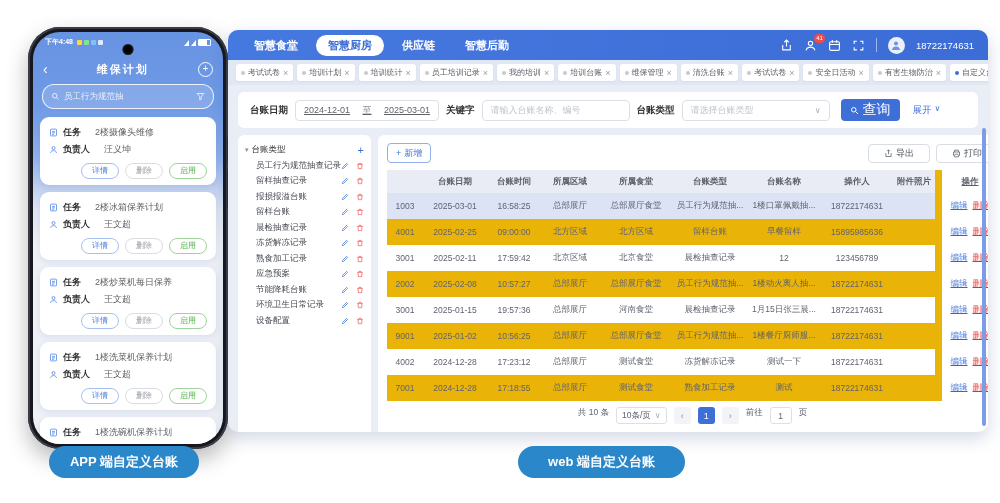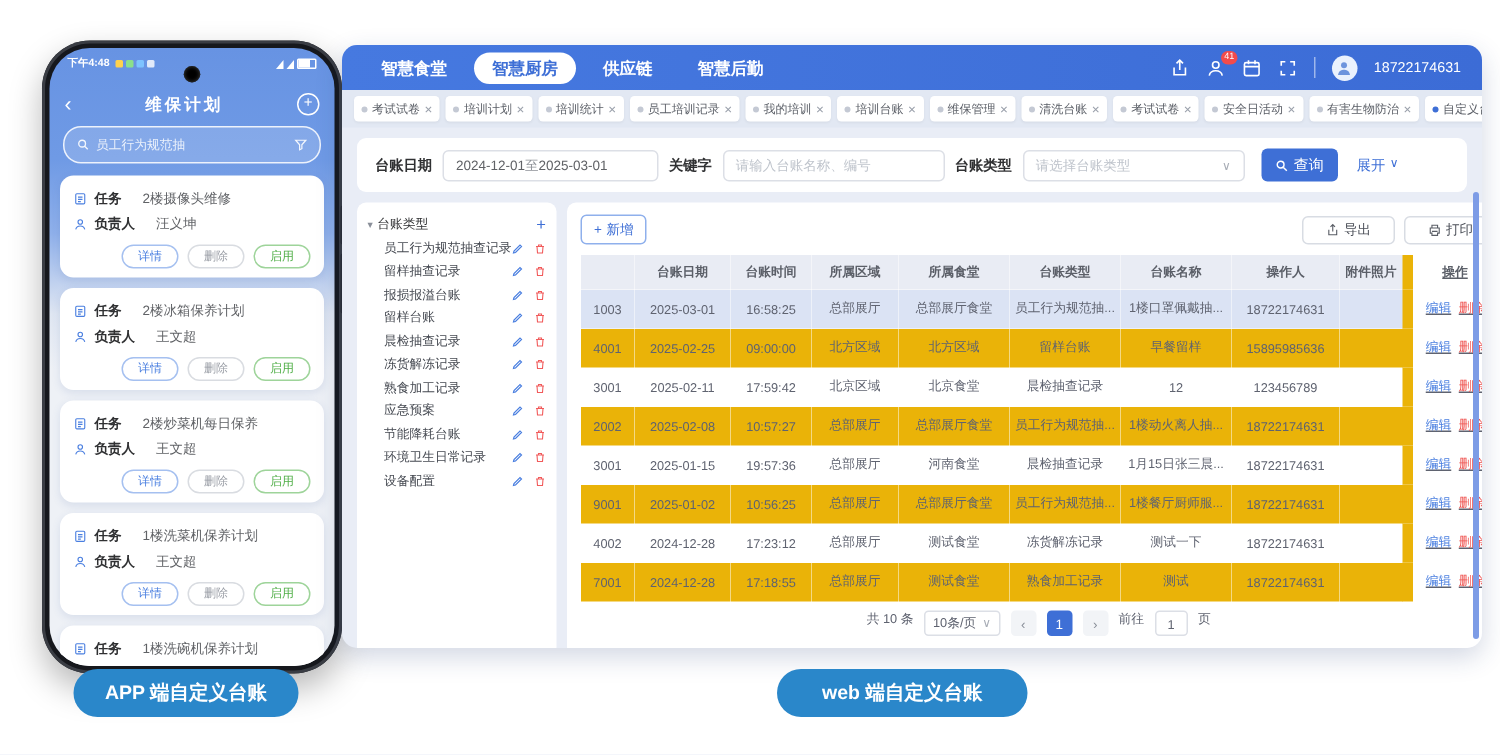--- a/index.html
+++ b/index.html
@@ -61,27 +61,27 @@
         font-size:8px;color:#5a5e66;flex:none;box-shadow:0 1px 2px rgba(0,0,0,.05);}
   .chip .dot{width:4px;height:4px;border-radius:50%;background:#c4c9d4;}
   .chip.active .dot{background:#3e6fd6;}
   .chip .x{color:#9aa0ab;font-size:9px;}
 
   .filter{margin:7px 10px;background:#fff;border-radius:6px;display:flex;align-items:center;gap:7px;padding:7px 12px;
           font-size:9.5px;color:#303133;}
   .flabel{font-weight:bold;flex:none;}
   .fbox{border:1px solid #dcdfe6;border-radius:4px;height:21px;display:flex;align-items:center;padding:0 8px;
         color:#606266;font-size:9px;background:#fff;box-sizing:border-box;}
-  .fbox.date{width:144px;}
+  .fbox.date{width:144px;justify-content:space-between;text-decoration:underline;}
   .sep{color:#909399;}
   .fbox.keyword{width:148px;color:#bfc4cc;}
   .fbox.type{width:148px;color:#bfc4cc;justify-content:space-between;}
   .caret{color:#a8adb6;font-size:8px;}
   .search-btn{background:#3e6fd6;color:#fff;border-radius:4px;height:22px;display:flex;align-items:center;gap:4px;
-              padding:0 9px;font-size:10px;margin-left:4px;}
+              padding:0 9px;font-size:14px;margin-left:4px;}
   .sicon{width:9px;height:9px;color:#fff;}
   .expand{color:#3e6fd6;display:flex;gap:3px;font-size:9.5px;margin-left:6px;}
   .expand .caret{color:#3e6fd6;}
 
   .content{display:flex;gap:7px;padding:0 10px;height:302px;}
   .tree{width:133px;background:#fff;border-radius:6px;padding:7px;font-size:8.5px;flex:none;box-sizing:border-box;}
   .tree-head{display:flex;align-items:center;gap:3px;color:#303133;height:16px;}
   .tree-caret{color:#8a8f99;font-size:7px;}
   .tree-plus{margin-left:auto;color:#3e6fd6;font-size:11px;line-height:1;}
   .tree-item{display:flex;align-items:center;height:15.5px;padding-left:11px;color:#464a52;}

